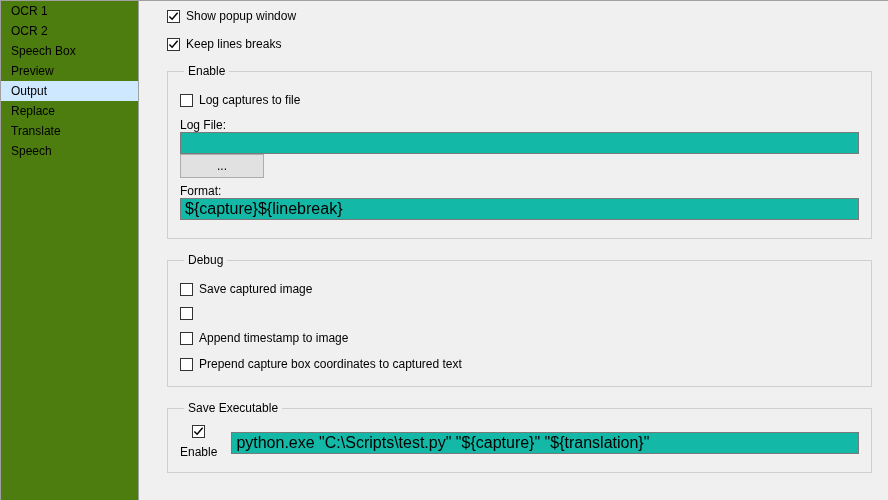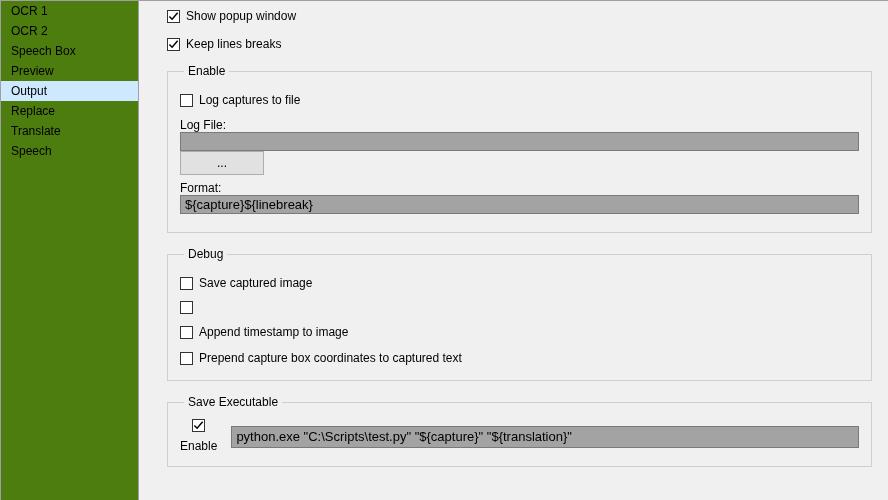--- a/index.html
+++ b/index.html
@@ -79,24 +79,24 @@
     flex-direction: column;
   }
   .form-label {
     width: 52px;
     flex-shrink: 0;
   }
   input.text {
     flex: 1;
     height: 22px;
     border: 1px solid #7a7a7a;
-    background: #a3a3a3;
+    background: #14b8a6;
     padding: 1px 4px;
     font-family: inherit;
-    font-size: 13px;
+    font-size: 16px;
   }
   .browse-btn {
     width: 84px;
     height: 24px;
     border: 1px solid #adadad;
     background: #e1e1e1;
     font-family: inherit;
     font-size: 12px;
     cursor: pointer;
     flex-shrink: 0;

